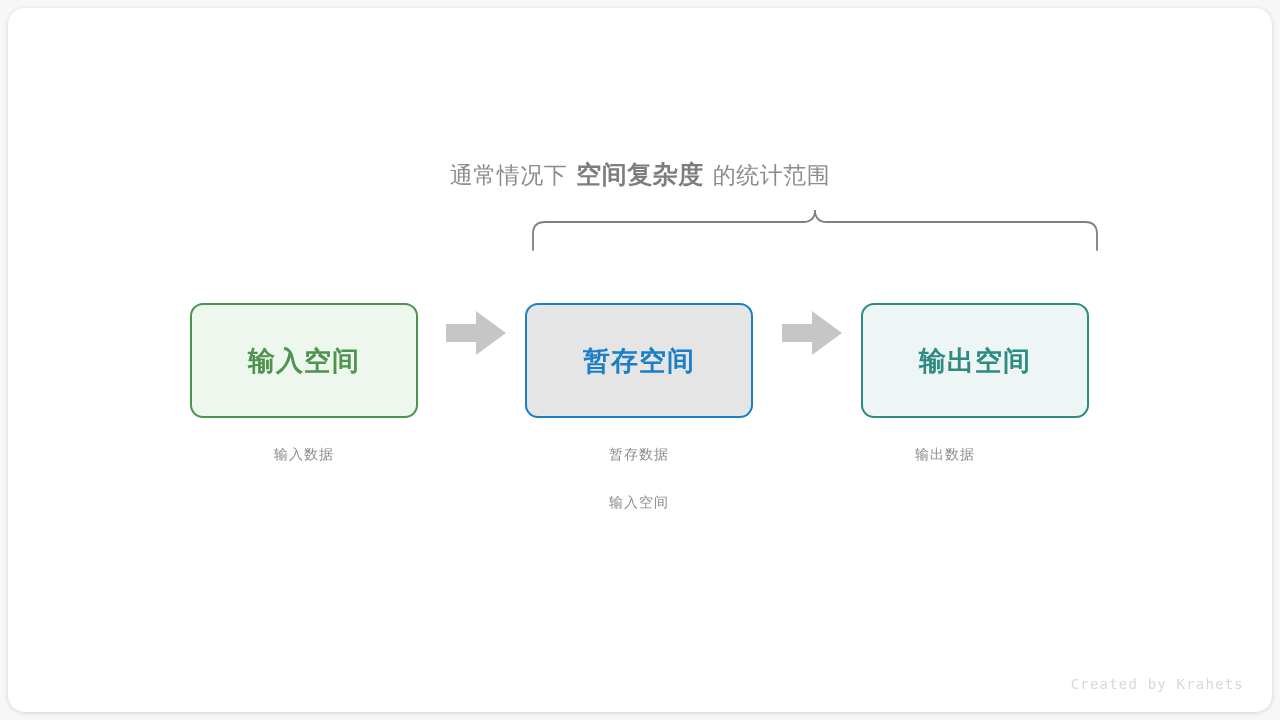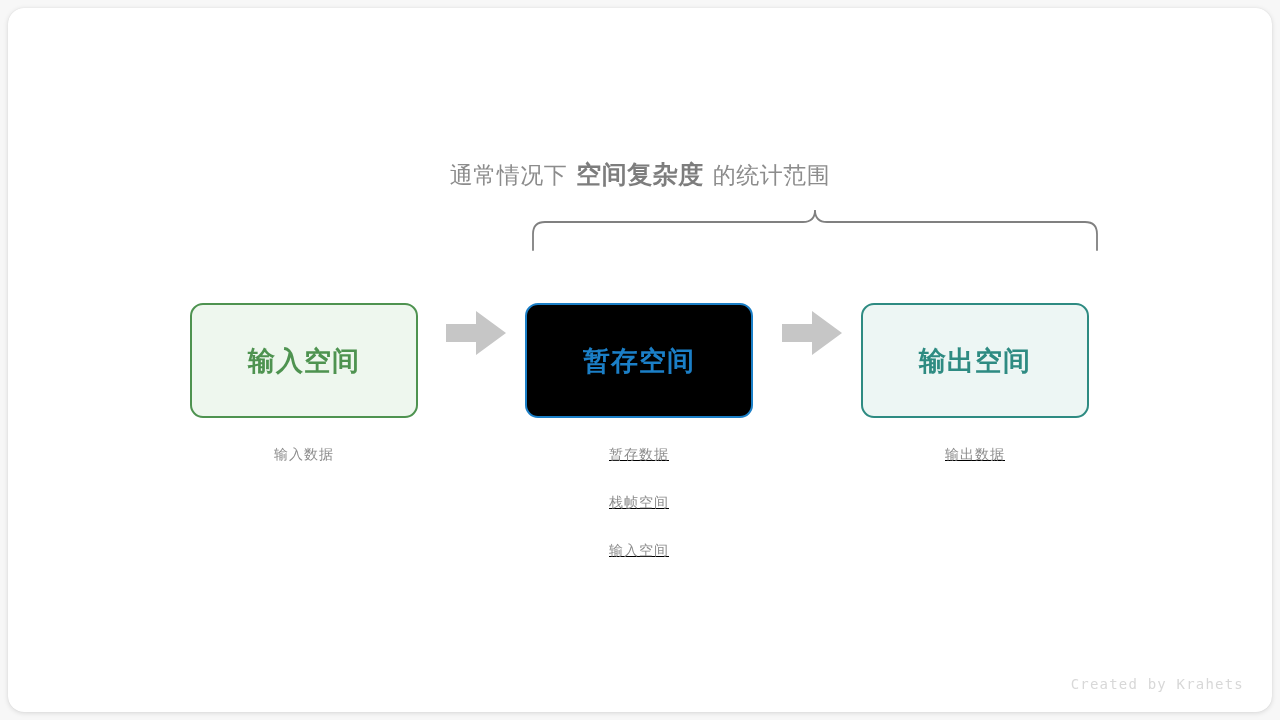--- a/index.html
+++ b/index.html
@@ -69,21 +69,21 @@
     justify-content: center;
     margin-top: 28px;
   }
   .box-label {
     font-size: 27px;
     font-weight: bold;
     letter-spacing: 1px;
   }
   #box-input  { left: 182px; background: #eef7ee; border-color: #4e9350; }
   #box-input .box-label  { color: #4e9350; }
-  #box-temp   { left: 517px; background: #000000; border-color: #1b7fc7; }
+  #box-temp   { left: 517px; background: #e5e5e5; border-color: #1b7fc7; }
   #box-temp .box-label   { color: #1b7fc7; }
   #box-output { left: 853px; background: #edf6f4; border-color: #2e8b82; }
   #box-output .box-label { color: #2e8b82; }
 
   
   .arrow {
     position: absolute;
     top: 303px;
     width: 60px;
     height: 44px;
@@ -92,22 +92,22 @@
   #arrow-2 { left: 774px; }
 
   
   .caption-col {
     position: absolute;
     top: 422px;
     width: 228px;
     text-align: center;
   }
   #caption-input  { left: 182px; }
-  #caption-temp   { left: 517px; text-decoration: underline; }
-  #caption-output { left: 853px; text-decoration: underline; }
+  #caption-temp   { left: 517px; }
+  #caption-output { left: 823px; }
   .caption-line {
     font-size: 14px;
     color: #8c8c8c;
     line-height: 48px;
     letter-spacing: 1px;
     white-space: nowrap;
   }
 
   
   #watermark {
@@ -156,21 +156,20 @@
       <svg width="60" height="44" viewBox="0 0 60 44" xmlns="http://www.w3.org/2000/svg">
         <polygon points="0,13 30,13 30,0 60,22 30,44 30,31 0,31" fill="#c6c6c6"></polygon>
       </svg>
     </div>
 
     <div class="caption-col" id="caption-input">
       <div class="caption-line">输入数据</div>
     </div>
     <div class="caption-col" id="caption-temp">
       <div class="caption-line">暂存数据</div>
-      <div class="caption-line">栈帧空间</div>
       <div class="caption-line">输入空间</div>
     </div>
     <div class="caption-col" id="caption-output">
       <div class="caption-line">输出数据</div>
     </div>
 
     <div id="watermark">Created by Krahets</div>
 
   </div>
 </div>

